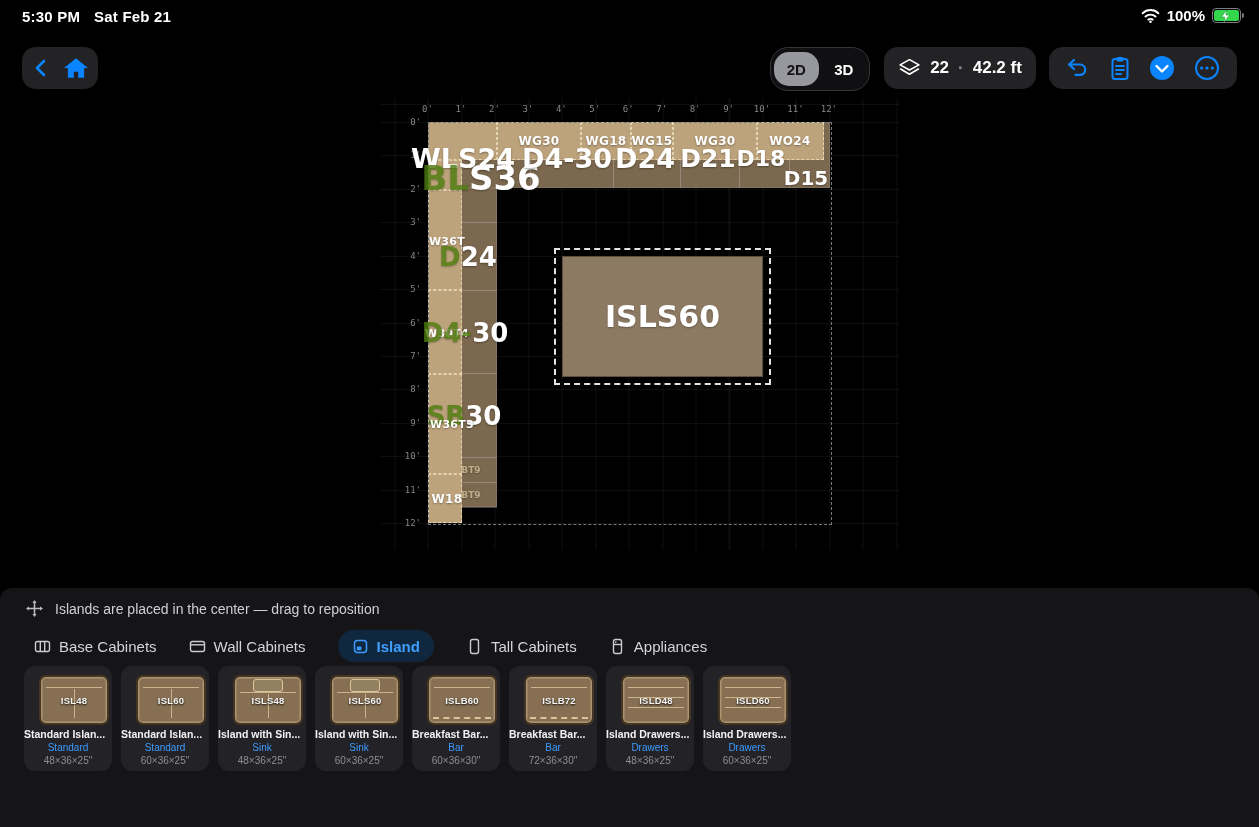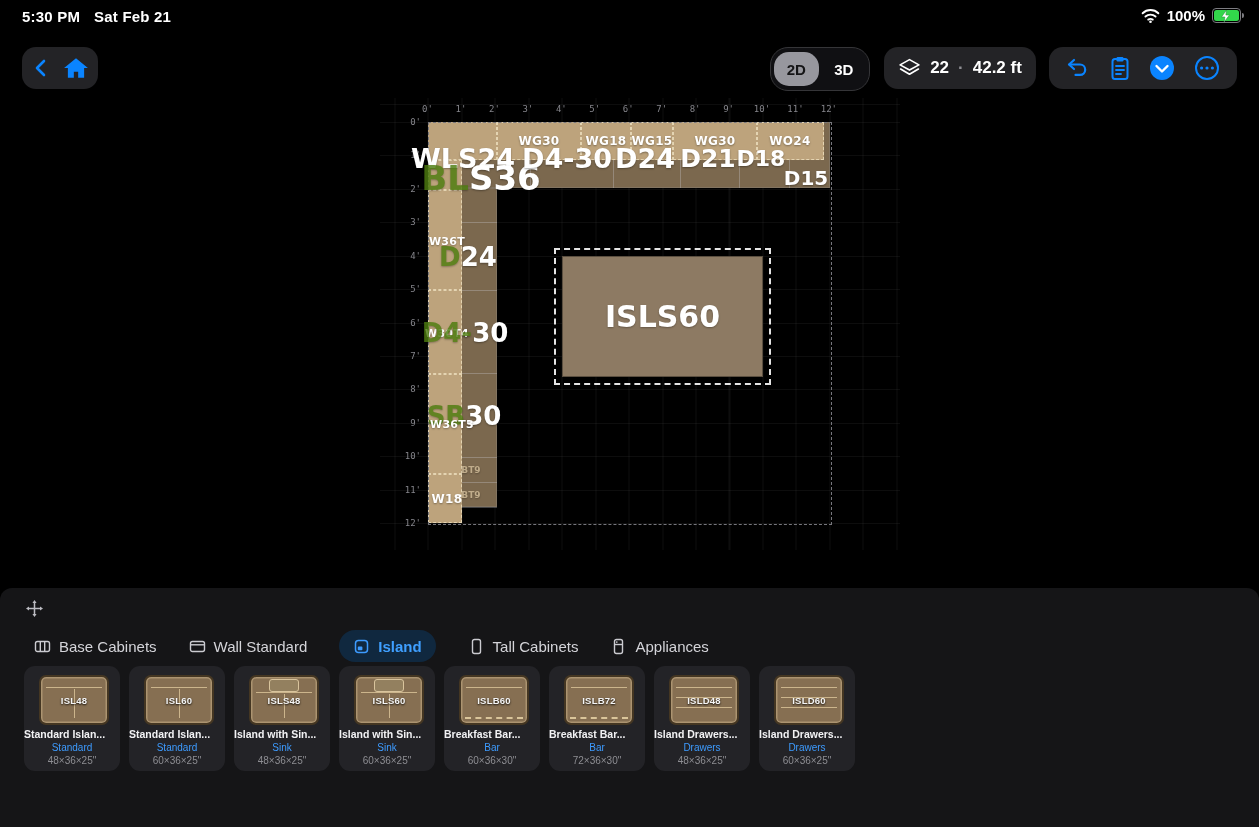--- a/index.html
+++ b/index.html
@@ -53,21 +53,21 @@
   .plabel.ghost-small{color:#cdb996;opacity:.85;font-weight:700;}
   .island-label{color:#fff;font-family:"DejaVu Sans",sans-serif;font-weight:700;font-size:30px;text-shadow:0 1px 2px rgba(0,0,0,0.3);}
 
   
   .sheet{position:absolute;left:0;top:588px;width:1259px;height:239px;background:#151517;border-radius:12px 12px 0 0;}
   .hint-row{position:absolute;left:26px;top:12px;display:flex;align-items:center;gap:12px;color:#cfcfd4;font-size:14px;}
   .tabs{position:absolute;left:34px;top:42px;display:flex;align-items:center;gap:32px;}
   .tab{display:flex;align-items:center;gap:8px;color:#d4d4d9;font-size:15px;height:32px;}
   .tab.sel{background:#10283f;border-radius:17px;padding:0 14px;color:#3f9fff;font-weight:600;}
   .cards{position:absolute;left:24px;top:78px;display:flex;gap:9px;}
-  .card{width:96px;height:105px;background:#232327;border-radius:11px;position:relative;flex:none;}
+  .card{width:88px;height:105px;background:#232327;border-radius:11px;position:relative;flex:none;}
   .thumb{position:absolute;left:15px;top:9px;width:66px;height:46px;background:#866f52;border:2px solid #443622;border-radius:7px;box-shadow:inset 0 0 0 1.5px rgba(209,186,144,0.5);}
   .thumb .code{position:absolute;left:0;right:0;top:50%;transform:translateY(-50%);text-align:center;font-size:9.5px;font-weight:700;color:#f5f5f5;text-shadow:0 1px 2px rgba(0,0,0,0.9);letter-spacing:.2px;}
   .t-hline{position:absolute;left:5px;right:5px;height:0;border-top:1.5px solid rgba(212,189,146,0.9);}
   .t-vline{position:absolute;left:50%;top:12px;bottom:5px;width:0;border-left:1.5px solid rgba(212,189,146,0.9);}
   .t-sink{position:absolute;top:2px;left:50%;transform:translateX(-50%);width:28px;height:11px;border:1.5px solid #d9c49d;border-radius:3px;background:#93805f;}
   .t-dash{position:absolute;left:4px;right:4px;bottom:4px;height:0;border-top:2px dashed rgba(222,201,158,0.95);}
   .card .nm{position:absolute;left:0;right:0;top:62px;text-align:left;font-size:10.5px;font-weight:700;color:#f2f2f4;white-space:nowrap;overflow:hidden;}
   .card .cat{position:absolute;left:0;right:0;top:76px;text-align:center;font-size:10px;color:#3d9bff;}
   .card .dm{position:absolute;left:0;right:0;top:89px;text-align:center;font-size:10px;color:#8e8e93;}
   svg{display:block;}
@@ -254,40 +254,41 @@
               <line x1="2.5" y1="9" x2="15.5" y2="9"></line>
             </g>
             <g fill="#bcbcc2">
               <polygon points="9,0 6.8,3.2 11.2,3.2"></polygon>
               <polygon points="9,18 6.8,14.8 11.2,14.8"></polygon>
               <polygon points="0,9 3.2,6.8 3.2,11.2"></polygon>
               <polygon points="18,9 14.8,6.8 14.8,11.2"></polygon>
             </g>
           </svg>
       </span>
+      <span>Islands are placed in the center — drag to reposition</span>
     </div>
     <div class="tabs" id="tabs">
         <div class="tab">
           <span>
             <svg width="17" height="17" viewBox="0 0 17 17">
               <rect x="1.5" y="3.5" width="14" height="10" rx="2" fill="none" stroke="#cbcbd0" stroke-width="1.4"></rect>
               <line x1="6.3" y1="3.5" x2="6.3" y2="13.5" stroke="#cbcbd0" stroke-width="1.4"></line>
               <line x1="10.7" y1="3.5" x2="10.7" y2="13.5" stroke="#cbcbd0" stroke-width="1.4"></line>
             </svg>
           </span>
           <span>Base Cabinets</span>
         </div>
         <div class="tab">
           <span>
             <svg width="17" height="17" viewBox="0 0 17 17">
               <rect x="1.5" y="3.5" width="14" height="10" rx="2" fill="none" stroke="#cbcbd0" stroke-width="1.4"></rect>
               <line x1="1.5" y1="6.8" x2="15.5" y2="6.8" stroke="#cbcbd0" stroke-width="1.4"></line>
             </svg>
           </span>
-          <span>Wall Standard</span>
+          <span>Wall Cabinets</span>
         </div>
         <div class="tab sel">
           <span>
             <svg width="17" height="17" viewBox="0 0 17 17">
               <rect x="2.5" y="2.5" width="12" height="12" rx="3" fill="none" stroke="#3d9bff" stroke-width="1.5"></rect>
               <rect x="4.8" y="8.6" width="4.6" height="3.6" rx="0.8" fill="#3d9bff"></rect>
             </svg>
           </span>
           <span>Island</span>
         </div>

